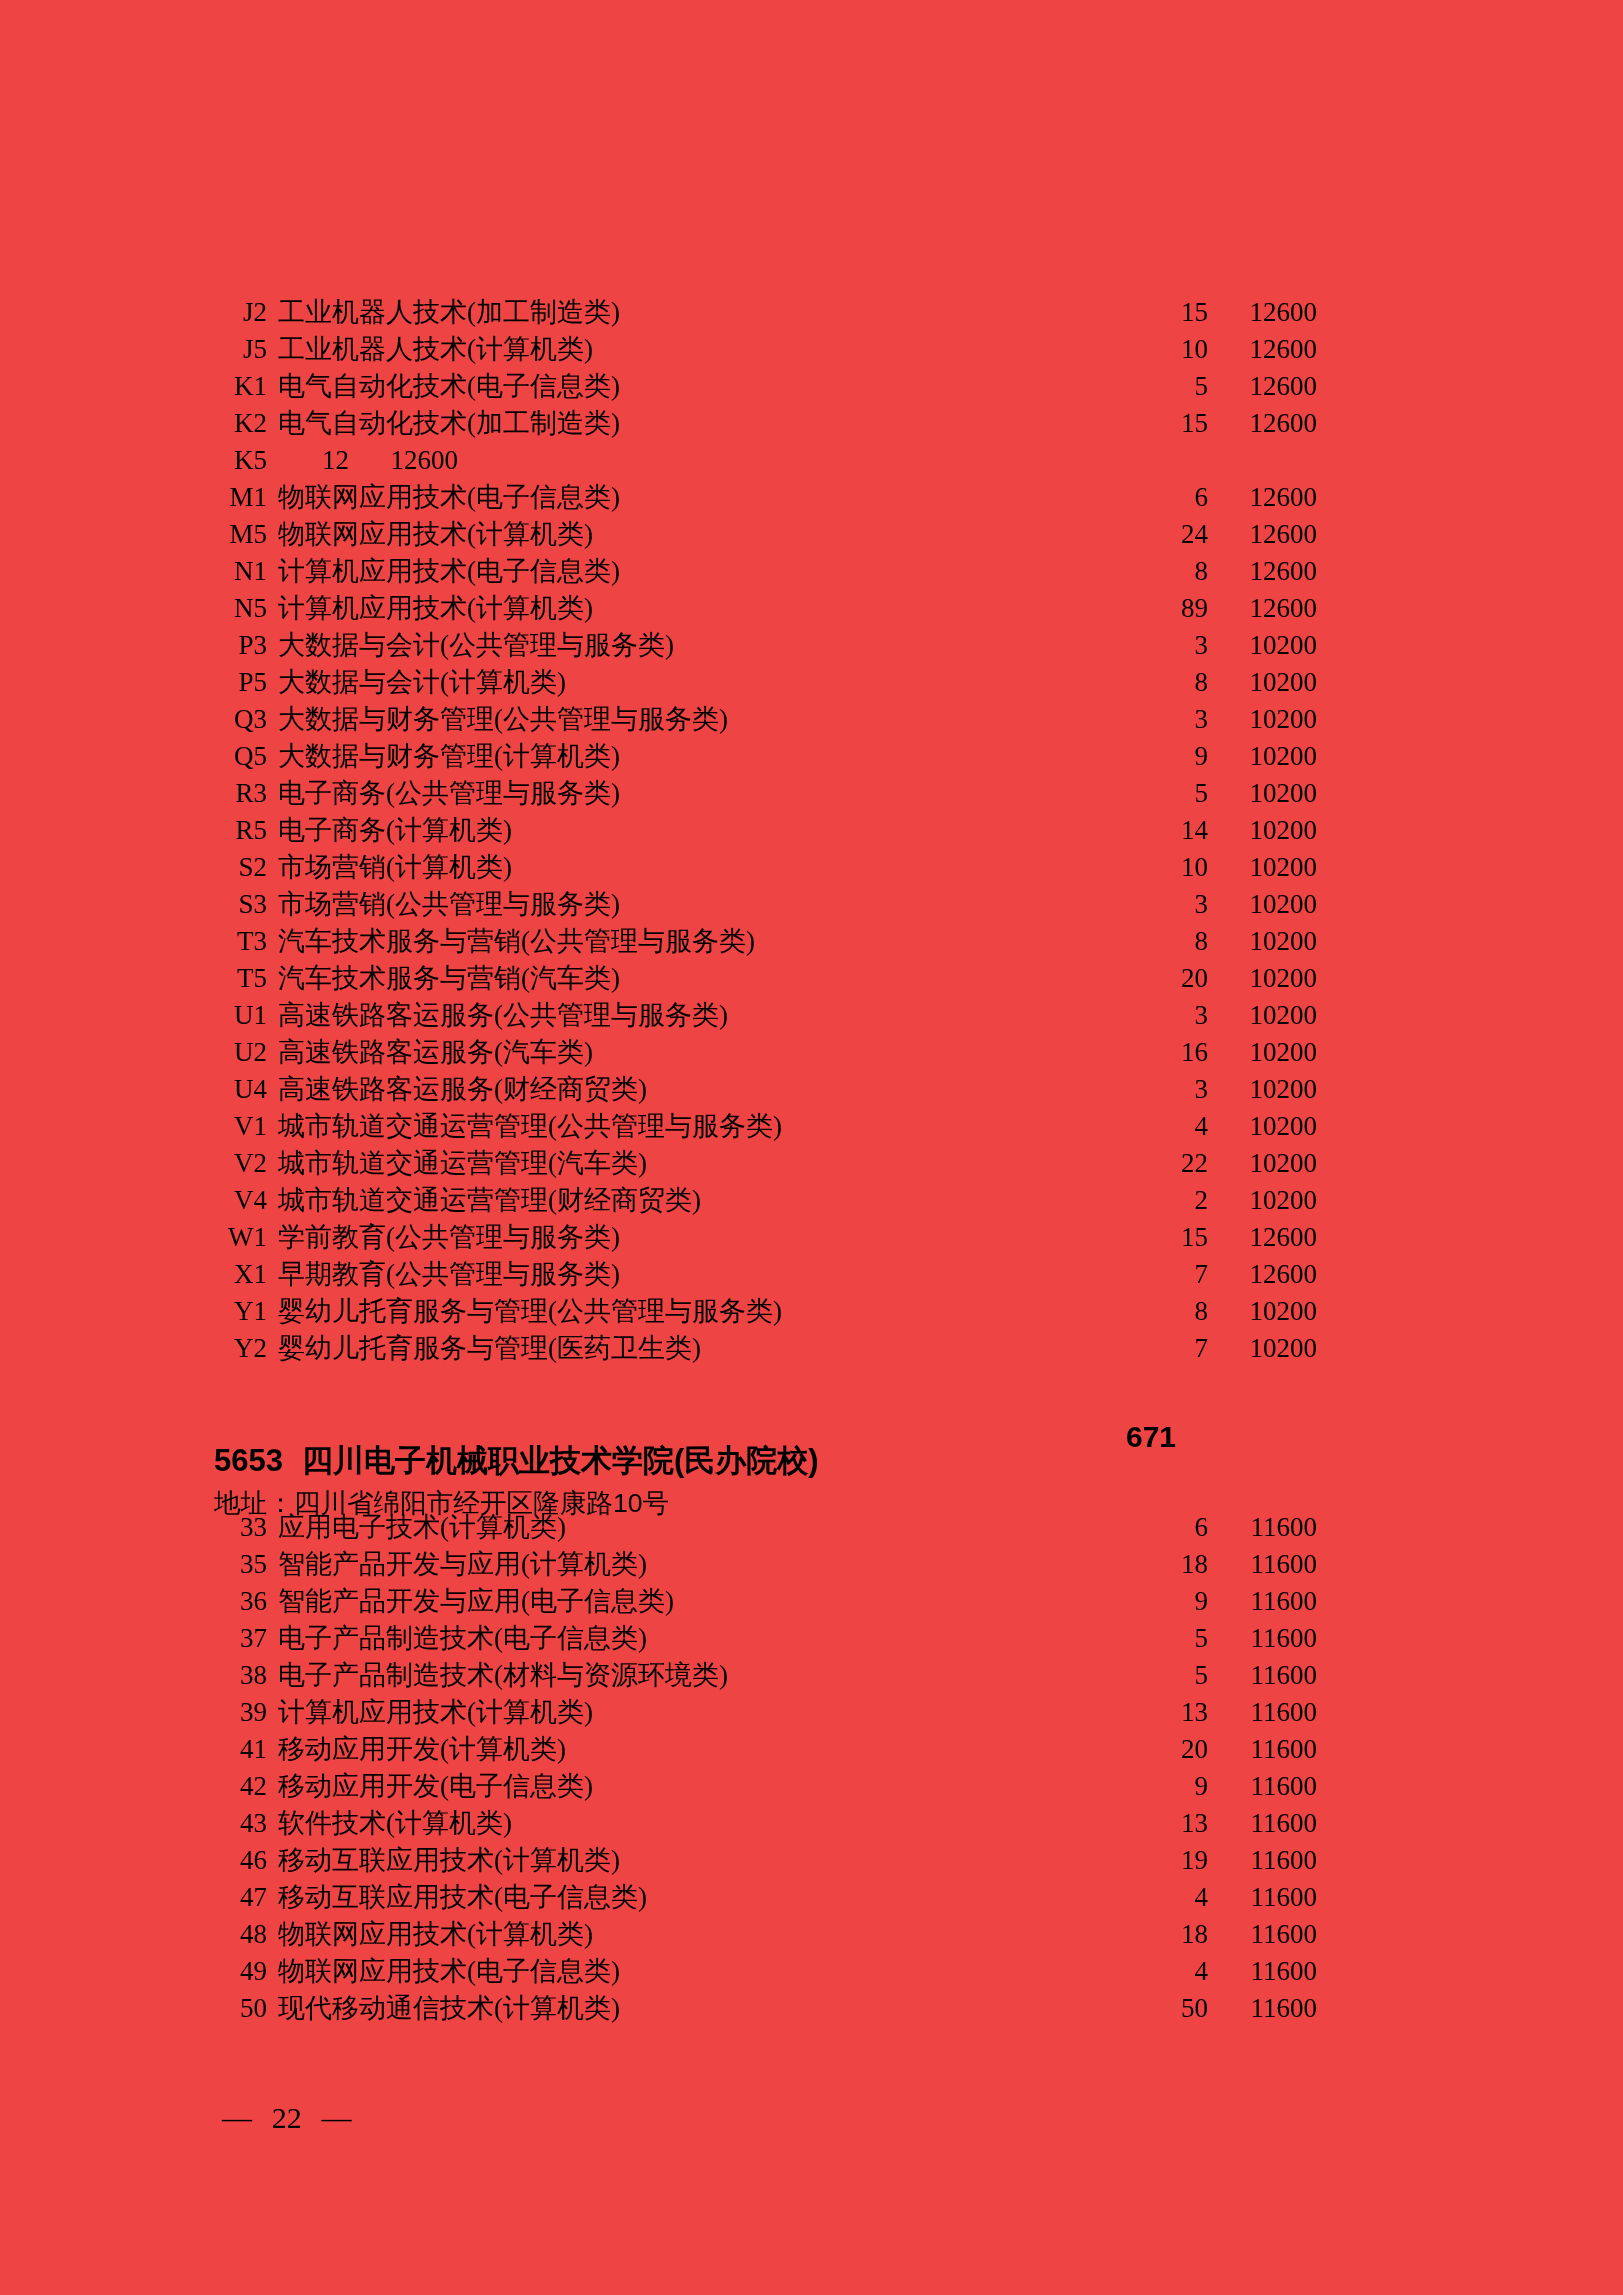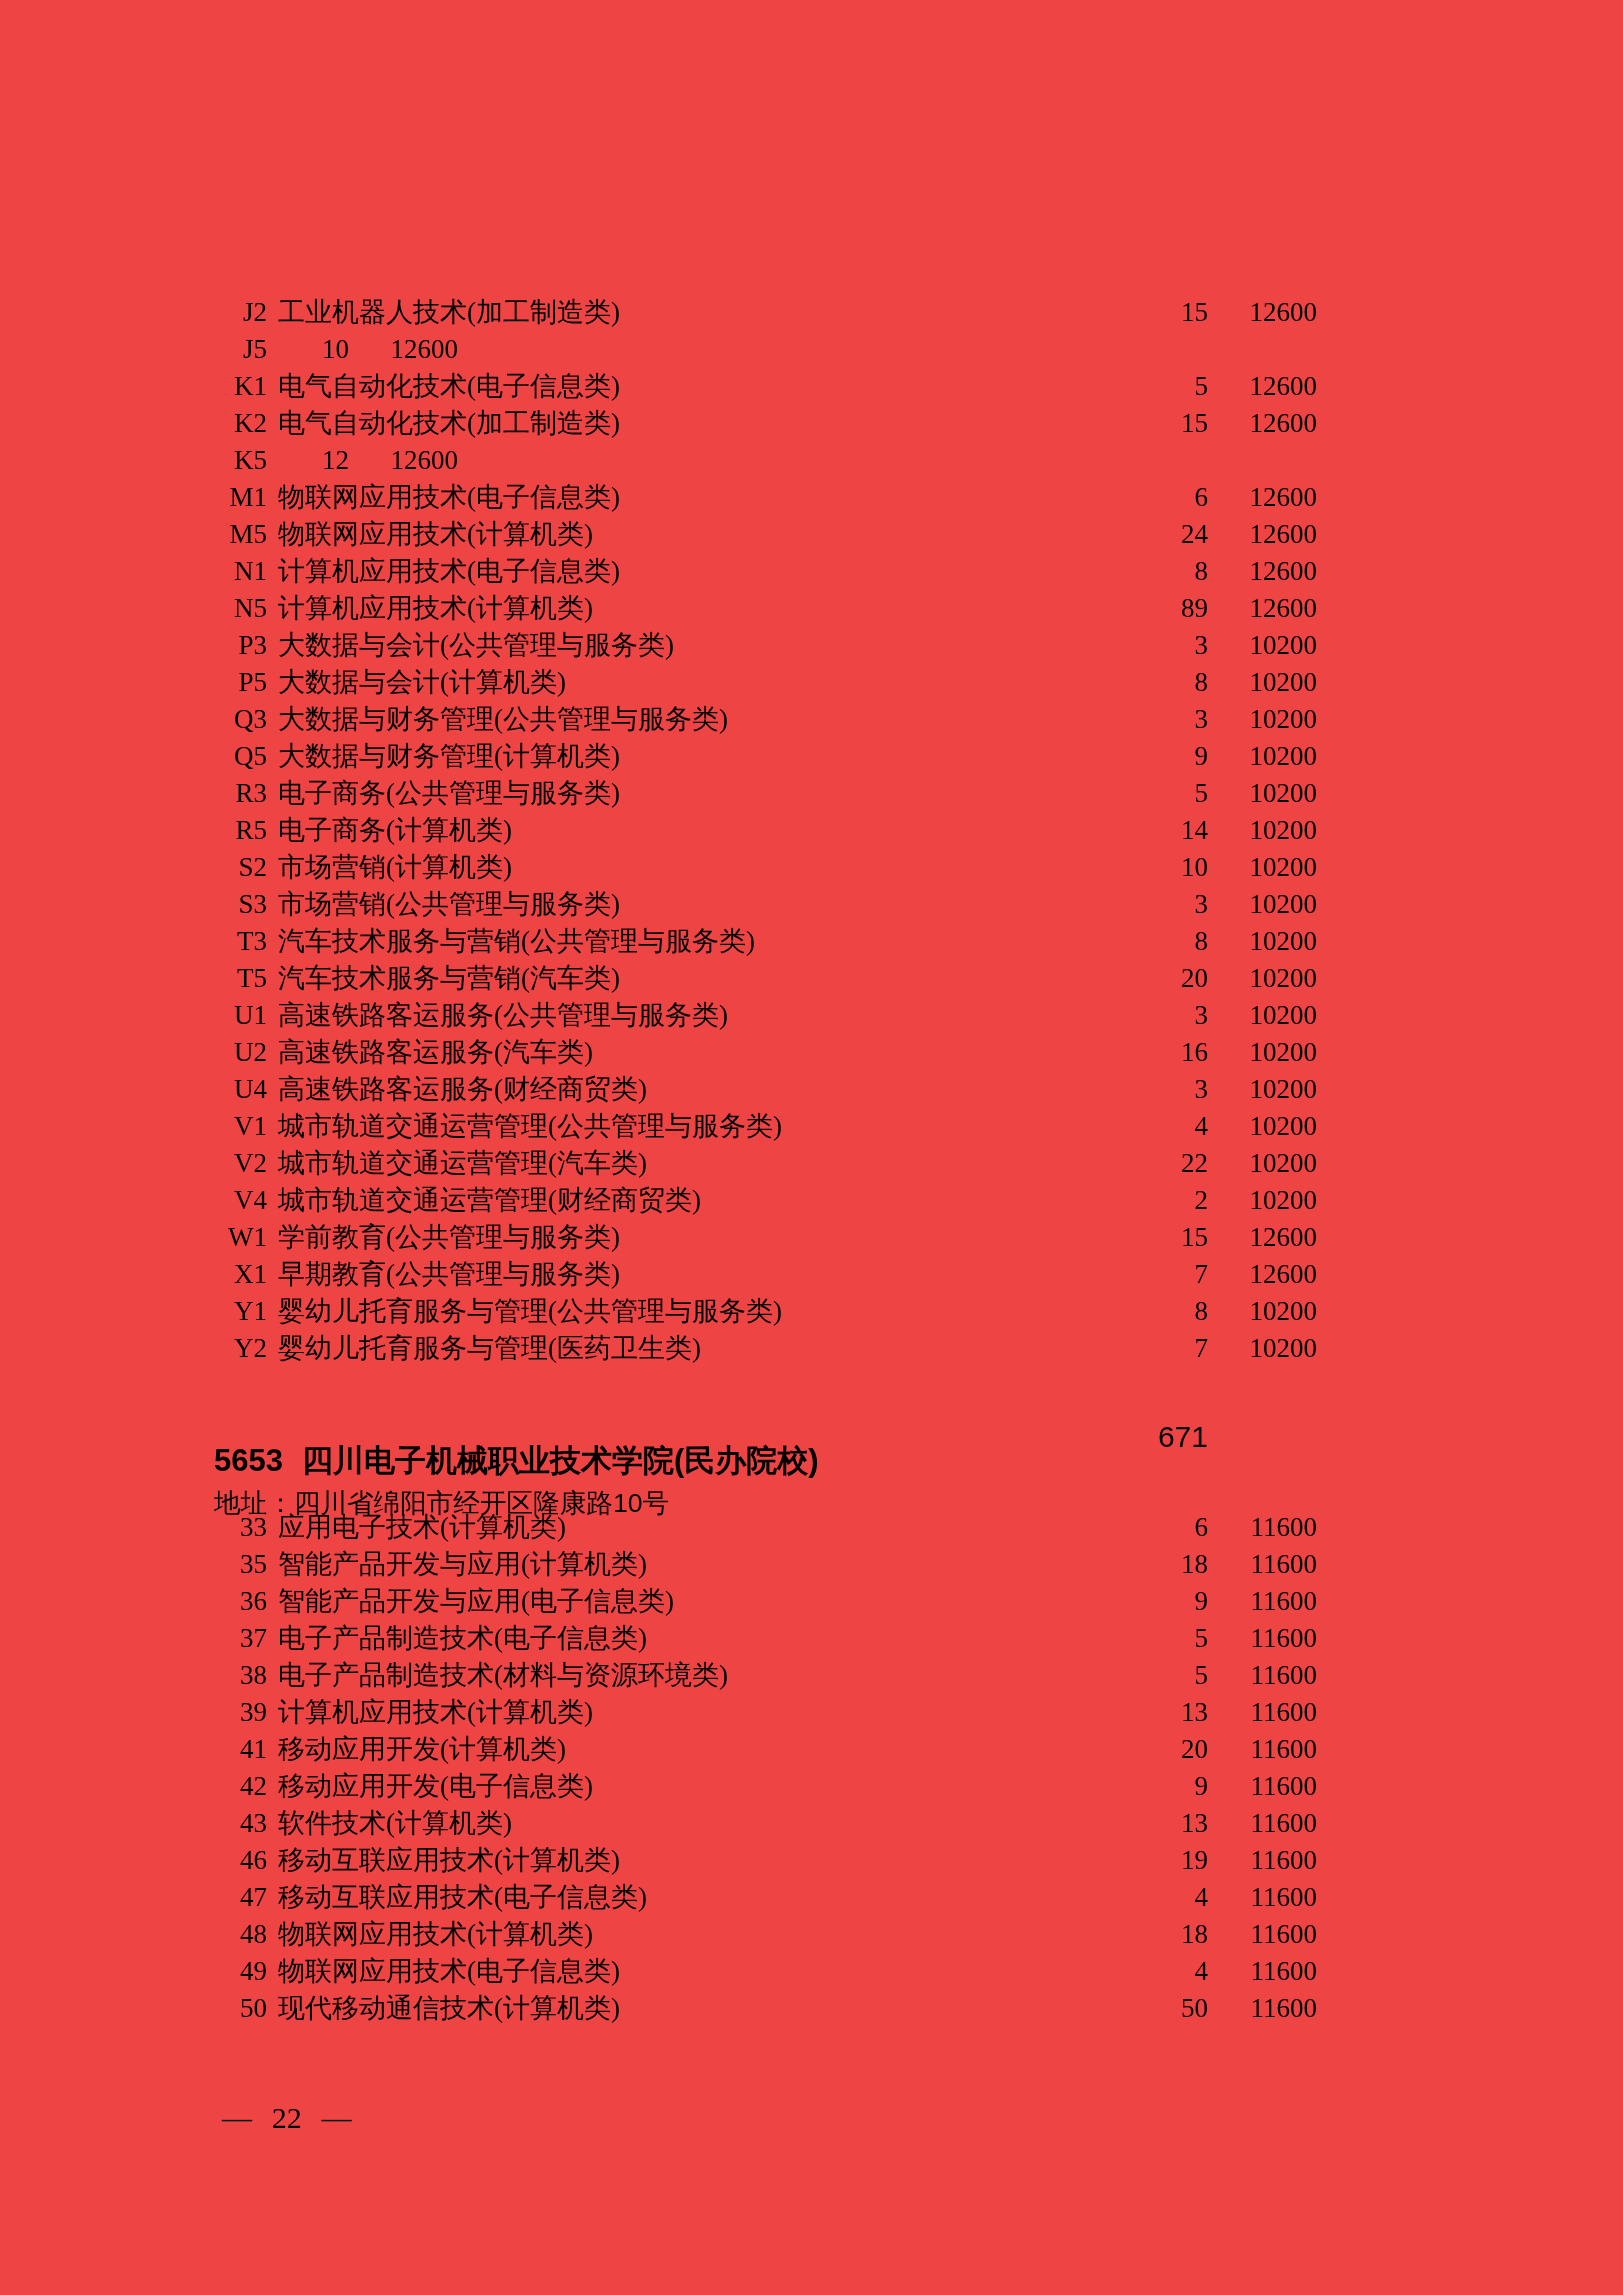--- a/index.html
+++ b/index.html
@@ -29,21 +29,21 @@
 
   .school-header{
     position:absolute;left:95px;top:1417px;width:1222px;height:40px;
     display:flex;line-height:40px;
     font-family:"Liberation Sans","DejaVu Sans",sans-serif;
     font-size:31px;font-weight:600;white-space:nowrap;
   }
   .school-header .header-main{flex:1;padding-left:119px;margin-top:24px;}
   .school-header .header-code{margin-right:19px;}
   .school-header .header-total{
-    width:82px;text-align:right;font-weight:400;font-size:30px;
+    width:82px;font-weight:700;font-size:30px;
   }
   .school-header .header-fee-spacer{width:109px;}
 
   .school-address{
     position:absolute;left:95px;top:1485px;width:1222px;height:37px;
     line-height:37px;padding-left:119px;box-sizing:border-box;
     font-family:"Liberation Sans","DejaVu Sans",sans-serif;
     font-size:26.6px;font-weight:500;white-space:nowrap;
   }
 
@@ -60,20 +60,21 @@
 
   <div class="rows" id="block1">
       <div class="row">
     <span class="cell-code">J2</span>
     <span class="cell-name">工业机器人技术(加工制造类)</span>
     <span class="cell-count">15</span>
     <span class="cell-fee">12600</span>
   </div>
       <div class="row">
     <span class="cell-code">J5</span>
+    <span class="cell-name">工业机器人技术(计算机类)</span>
     <span class="cell-count">10</span>
     <span class="cell-fee">12600</span>
   </div>
       <div class="row">
     <span class="cell-code">K1</span>
     <span class="cell-name">电气自动化技术(电子信息类)</span>
     <span class="cell-count">5</span>
     <span class="cell-fee">12600</span>
   </div>
       <div class="row">

